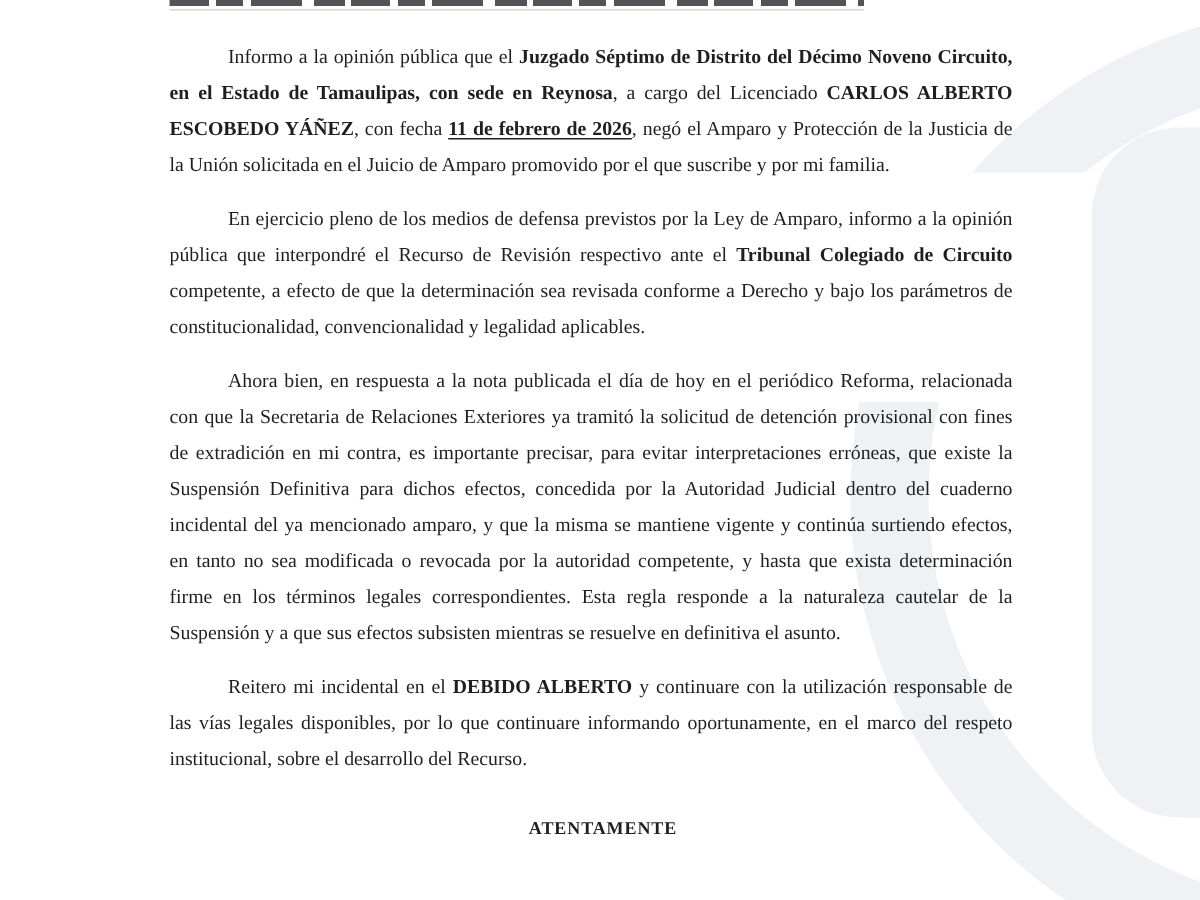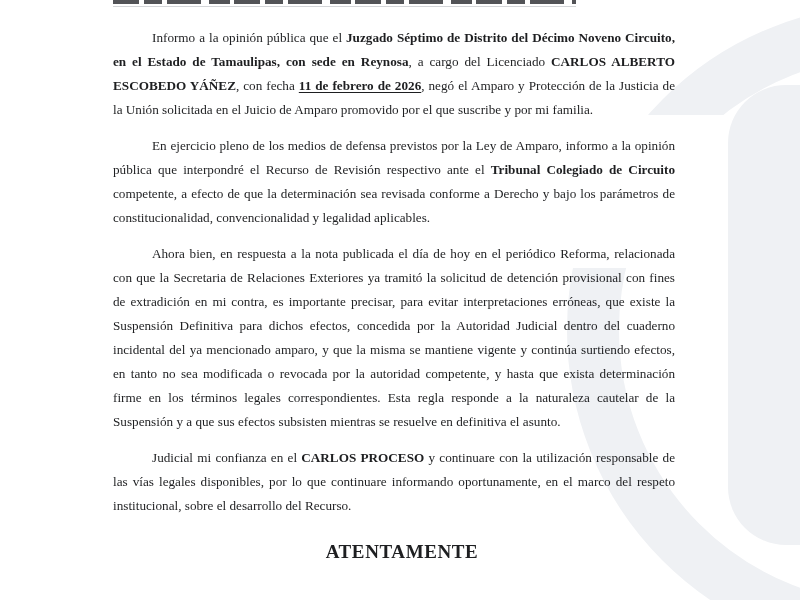--- a/index.html
+++ b/index.html
@@ -26,21 +26,21 @@
   }
   #content {
     position:absolute; left:113px; top:26px; width:578px; z-index:1;
     font-size:13.2px; line-height:24px;
   }
   .para { text-align:justify; text-indent:39px; margin:0 16px 12px 0; }
   .b { font-weight:bold; }
   .u { text-decoration:underline; text-decoration-thickness:1px; text-underline-offset:2px; }
   #closing {
     margin-top:22px; text-align:center; font-weight:bold; letter-spacing:.6px;
-    font-size:19px;
+    font-size:12px;
   }
 </style>
 </head>
 <body>
 
 <div id="screen">
 
   <svg id="wm" width="800" height="600" viewBox="0 0 800 600" aria-hidden="true">
 
     <circle cx="893" cy="330" r="300" fill="none" stroke-width="52" stroke="#eff1f4"></circle>
@@ -51,19 +51,19 @@
   </svg>
 
   <div id="topcrop"></div>
   <div id="topcrop-underline"></div>
 
   <div id="content">
     <div id="paragraphs">
         <div class="para"><span>Informo a la opinión pública que el </span><span class="b">Juzgado Séptimo de Distrito del Décimo Noveno Circuito, en el Estado de Tamaulipas, con sede en Reynosa</span><span>, a cargo del Licenciado </span><span class="b">CARLOS ALBERTO ESCOBEDO YÁÑEZ</span><span>, con fecha </span><span class="b u">11 de febrero de 2026</span><span>, negó el Amparo y Protección de la Justicia de la Unión solicitada en el Juicio de Amparo promovido por el que suscribe y por mi familia.</span></div>
         <div class="para"><span>En ejercicio pleno de los medios de defensa previstos por la Ley de Amparo, informo a la opinión pública que interpondré el Recurso de Revisión respectivo ante el </span><span class="b">Tribunal Colegiado de Circuito</span><span> competente, a efecto de que la determinación sea revisada conforme a Derecho y bajo los parámetros de constitucionalidad, convencionalidad y legalidad aplicables.</span></div>
         <div class="para"><span>Ahora bien, en respuesta a la nota publicada el día de hoy en el periódico Reforma, relacionada con que la Secretaria de Relaciones Exteriores ya tramitó la solicitud de detención provisional con fines de extradición en mi contra, es importante precisar, para evitar interpretaciones erróneas, que existe la Suspensión Definitiva para dichos efectos, concedida por la Autoridad Judicial dentro del cuaderno incidental del ya mencionado amparo, y que la misma se mantiene vigente y continúa surtiendo efectos, en tanto no sea modificada o revocada por la autoridad competente, y hasta que exista determinación firme en los términos legales correspondientes. Esta regla responde a la naturaleza cautelar de la Suspensión y a que sus efectos subsisten mientras se resuelve en definitiva el asunto.</span></div>
-        <div class="para"><span>Judicial mi confianza en el </span><span class="b">CARLOS PROCESO</span><span> y continuare con la utilización responsable de las vías legales disponibles, por lo que continuare informando oportunamente, en el marco del respeto institucional, sobre el desarrollo del Recurso.</span></div>
+        <div class="para"><span>Reitero mi incidental en el </span><span class="b">DEBIDO ALBERTO</span><span> y continuare con la utilización responsable de las vías legales disponibles, por lo que continuare informando oportunamente, en el marco del respeto institucional, sobre el desarrollo del Recurso.</span></div>
       </div>
     <div id="closing">ATENTAMENTE</div>
 
   </div>
 
 </div>
 
 </body></html>

